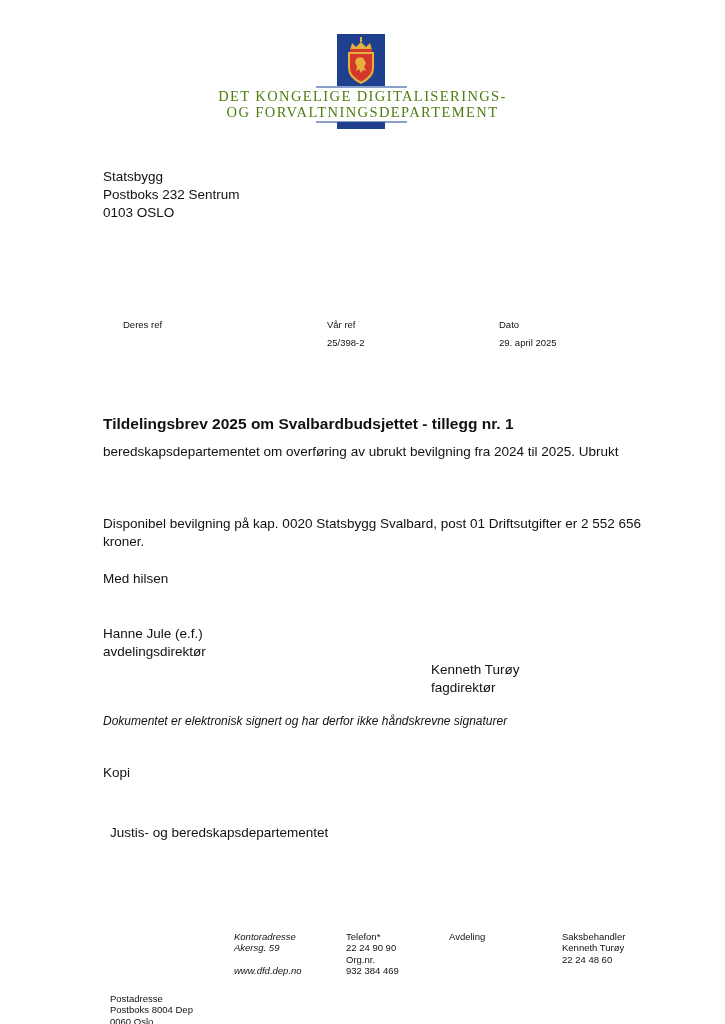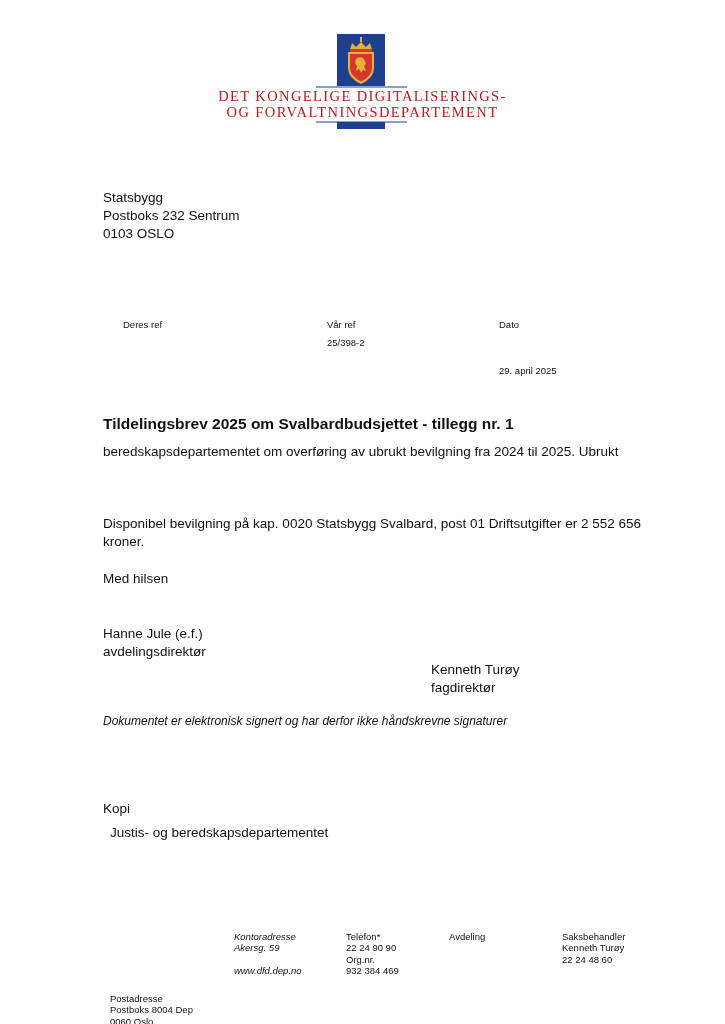--- a/index.html
+++ b/index.html
@@ -9,21 +9,21 @@
     }
     .abs { position: absolute; }
     
     .logo-block { left: 337px; top: 34px; width: 48px; height: 53px; background: #1f3f8f; }
     .logo-line-top { left: 316px; top: 86px; width: 91px; height: 2px; background: #8aa0c8; }
     .logo-line-bottom { left: 316px; top: 121px; width: 91px; height: 2px; background: #8aa0c8; }
     .logo-base { left: 337px; top: 122px; width: 48px; height: 7px; background: #1f3f8f; }
     .dept-name {
       left: 180px; width: 365px; text-align: center;
       font-family: "Liberation Serif", serif; font-size: 14.5px; letter-spacing: 1.4px;
-      color: #b91c1c; line-height: 17px;
+      color: #4d7c0f; line-height: 17px;
     }
     .dept-line1 { top: 88px; }
     .dept-line2 { top: 104px; }
 
     .body-text { font-size: 13.5px; line-height: 18px; }
     .small { font-size: 9.5px; line-height: 12px; }
     .footer-col { font-size: 9.5px; line-height: 11.4px; }
     .title { font-size: 15.5px; font-weight: bold; }
     .italic-note { font-size: 12px; font-style: italic; }
   </style>
@@ -42,31 +42,31 @@
 
     <path d="M19 25 Q22 22 26 24 L28 27 Q30 30 27 32 L29 37 L26 36 L24 39 L22 35 L19 37 L20 32 Q17 29 19 25 Z" fill="#e8b03a"></path>
   </svg>
 </div>
 <div class="abs logo-line-top"></div>
 <div class="abs dept-name dept-line1">DET KONGELIGE DIGITALISERINGS-</div>
 <div class="abs dept-name dept-line2">OG FORVALTNINGSDEPARTEMENT</div>
 <div class="abs logo-line-bottom"></div>
 <div class="abs logo-base"></div>
 
-<div class="abs body-text" style="left:103px; top:189px;">
+<div class="abs body-text" style="left:103px; top:168px;">
   <div>Statsbygg</div>
   <div>Postboks 232 Sentrum</div>
   <div>0103 OSLO</div>
 </div>
 
 <div class="abs small" style="left:103px; top:319px;margin-left:20px;">Deres ref</div>
 <div class="abs small" style="left:327px; top:319px;">Vår ref</div>
 <div class="abs small" style="left:327px; top:337px;">25/398-2</div>
 <div class="abs small" style="left:499px; top:319px;">Dato</div>
-<div class="abs small" style="left:499px; top:337px;margin-top:28px;">29. april 2025</div>
+<div class="abs small" style="left:499px; top:337px;">29. april 2025</div>
 
 <div class="abs title" style="left:103px; top:415px;">Tildelingsbrev 2025 om Svalbardbudsjettet - tillegg nr. 1</div>
 
 <div class="abs body-text" style="left:103px; top:443px;">
   <div>beredskapsdepartementet om overføring av ubrukt bevilgning fra 2024 til 2025. Ubrukt</div>
 </div>
 
 <div class="abs body-text" style="left:103px; top:515px;">
   <div>Disponibel bevilgning på kap. 0020 Statsbygg Svalbard, post 01 Driftsutgifter er 2 552 656</div>
   <div>kroner.</div>
@@ -77,21 +77,21 @@
 <div class="abs body-text" style="left:103px; top:625px;">
   <div>Hanne Jule (e.f.)</div>
   <div>avdelingsdirektør</div>
 </div>
 <div class="abs body-text" style="left:431px; top:661px;">
   <div>Kenneth Turøy</div>
   <div>fagdirektør</div>
 </div>
 <div class="abs italic-note" style="left:103px; top:714px;">Dokumentet er elektronisk signert og har derfor ikke håndskrevne signaturer</div>
 
-<div class="abs body-text" style="left:103px; top:764px;margin-top:36px;">Kopi</div>
+<div class="abs body-text" style="left:103px; top:764px;">Kopi</div>
 <div class="abs body-text" style="left:110px; top:824px;">Justis- og beredskapsdepartementet</div>
 
 <div class="abs footer-col" style="left:110px; top:985px;margin-top:8px;">
   <div>Postadresse</div>
   <div>Postboks 8004 Dep</div>
   <div>0060 Oslo</div>
   <div>postmottak@dfd.dep.no</div>
 </div>
 <div class="abs footer-col" style="left:234px; top:931px;font-style:italic;">
   <div>Kontoradresse</div>

